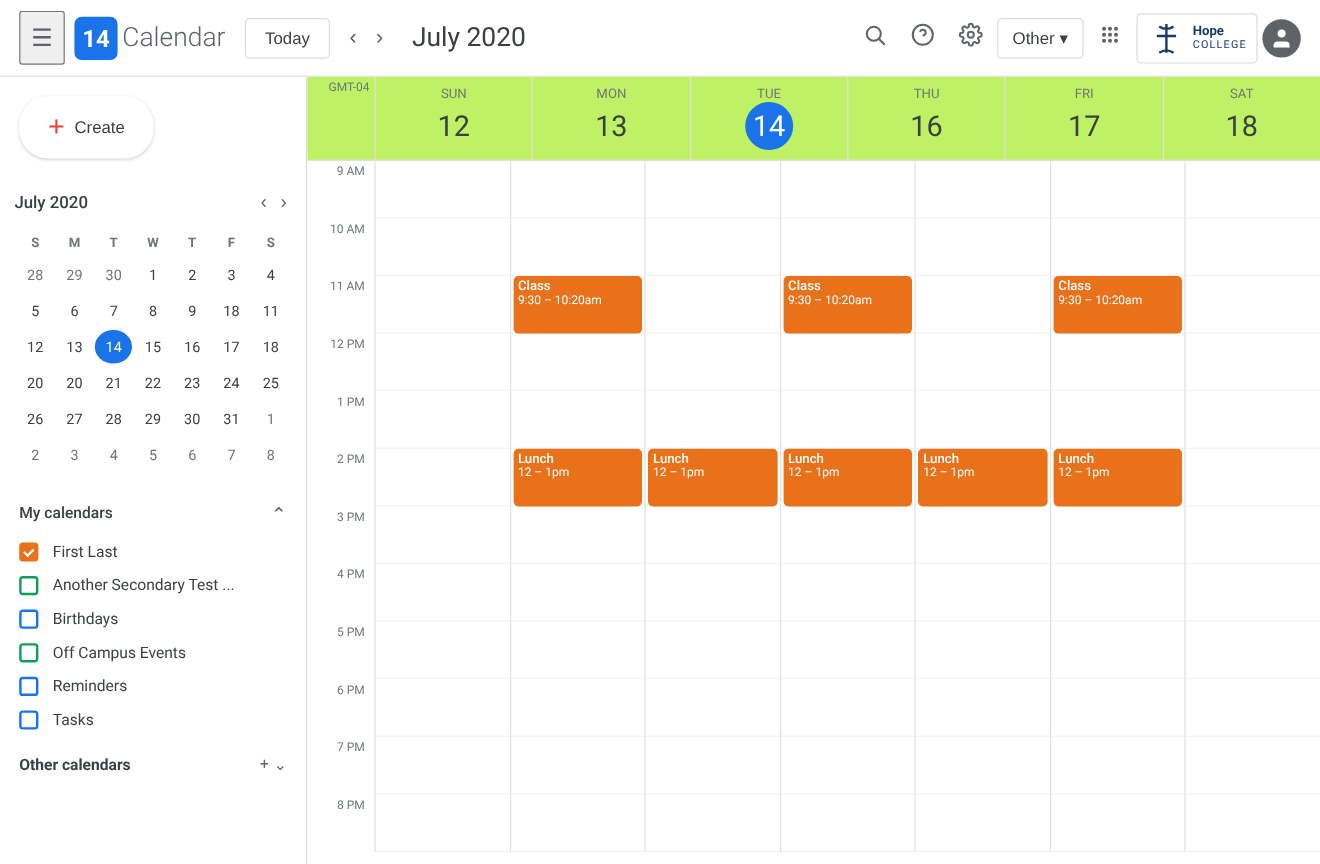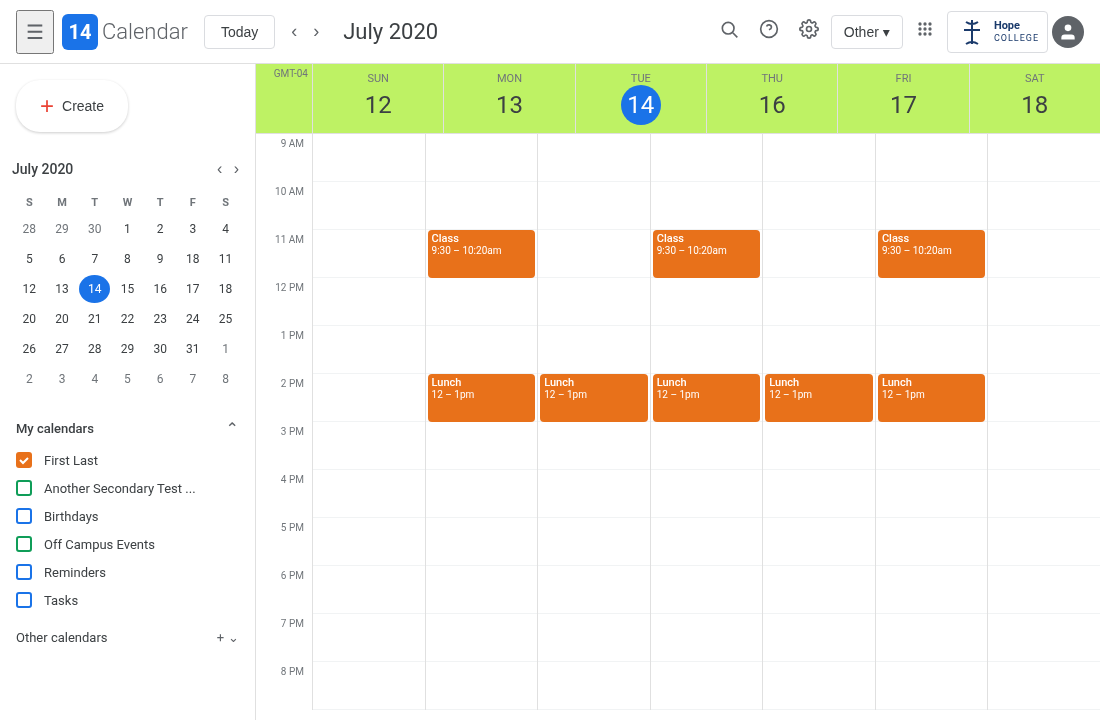--- a/index.html
+++ b/index.html
@@ -81,21 +81,21 @@
 
     
     .cal-grid::-webkit-scrollbar { width: 8px; }
     .cal-grid::-webkit-scrollbar-track { background: #f1f3f4; }
     .cal-grid::-webkit-scrollbar-thumb { background: #bdc1c6; border-radius: 4px; }
 
     .sidebar::-webkit-scrollbar { width: 6px; }
     .sidebar::-webkit-scrollbar-thumb { background: #bdc1c6; border-radius: 3px; }
 
     .other-cals-header { display: flex; align-items: center; justify-content: space-between; padding: 8px 16px; }
-    .other-cals-title { font-size: 13px; font-weight: 400; color: #3c4043; }
+    .other-cals-title { font-size: 13px; font-weight: 700; color: #3c4043; }
     .other-cals-icons { display: flex; gap: 4px; color: #5f6368; }
   </style>
 </head>
 <body>
 
 <div class="header">
   <button class="header-menu-icon">☰</button>
   <div class="header-logo">
     <div class="header-logo-box">
       <span>14</span>

